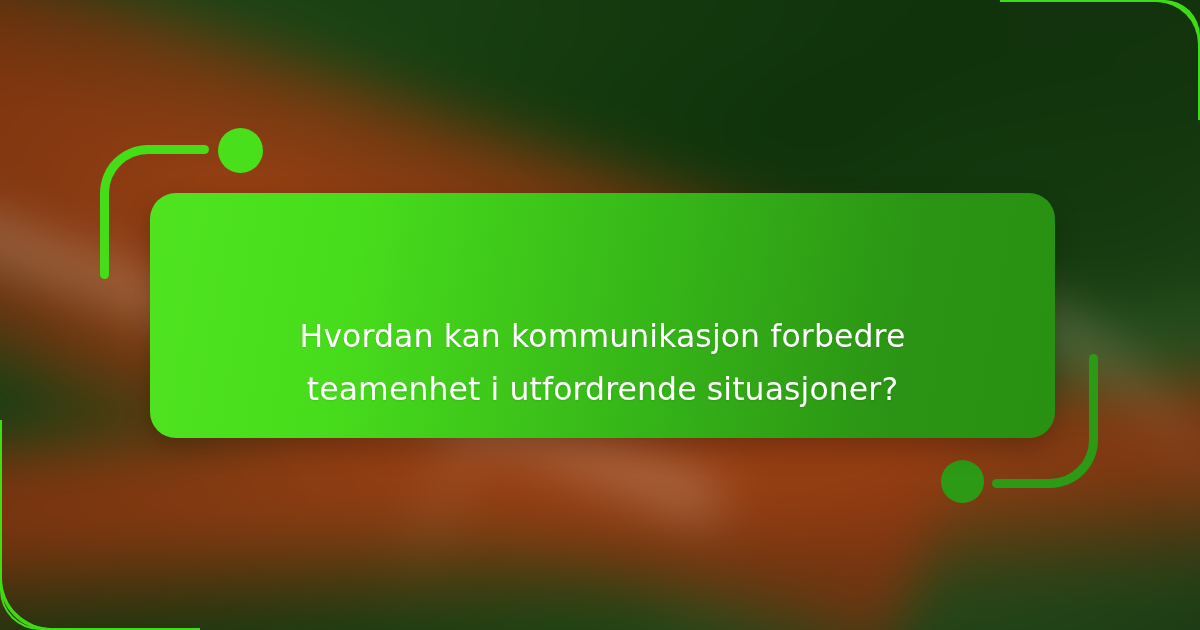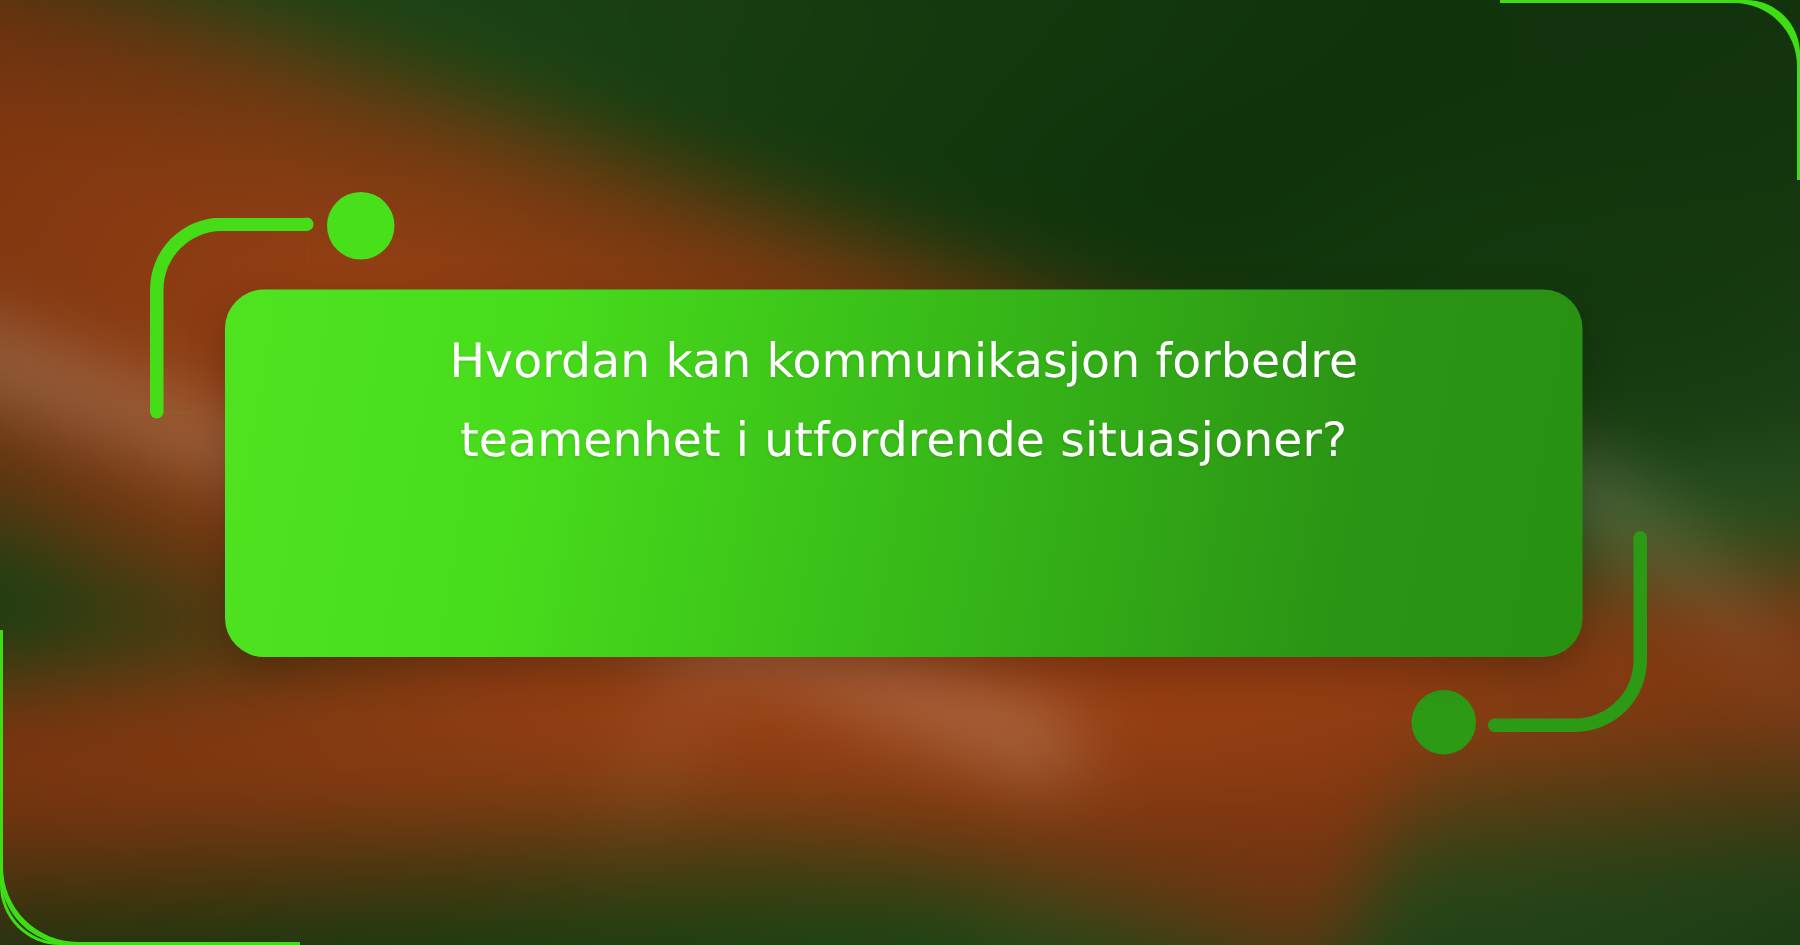--- a/index.html
+++ b/index.html
@@ -203,21 +203,21 @@
     border-radius:26px;
     background:linear-gradient(100deg,
         #4fe320 0%,
         #48dd1c 22%,
         #36b618 55%,
         #2b9414 82%,
         #289112 100%);
     box-shadow:0 10px 26px rgba(0,0,0,0.22);
     z-index:4;
     display:flex;
-    align-items:flex-start;
+    align-items:flex-end;
     justify-content:center;
     padding:22px 46px;
   }
   #card-text {
     color:#ffffff;
     font-size:31.5px;
     line-height:1.68;
     font-weight:400;
     text-align:center;
     letter-spacing:0.1px;

